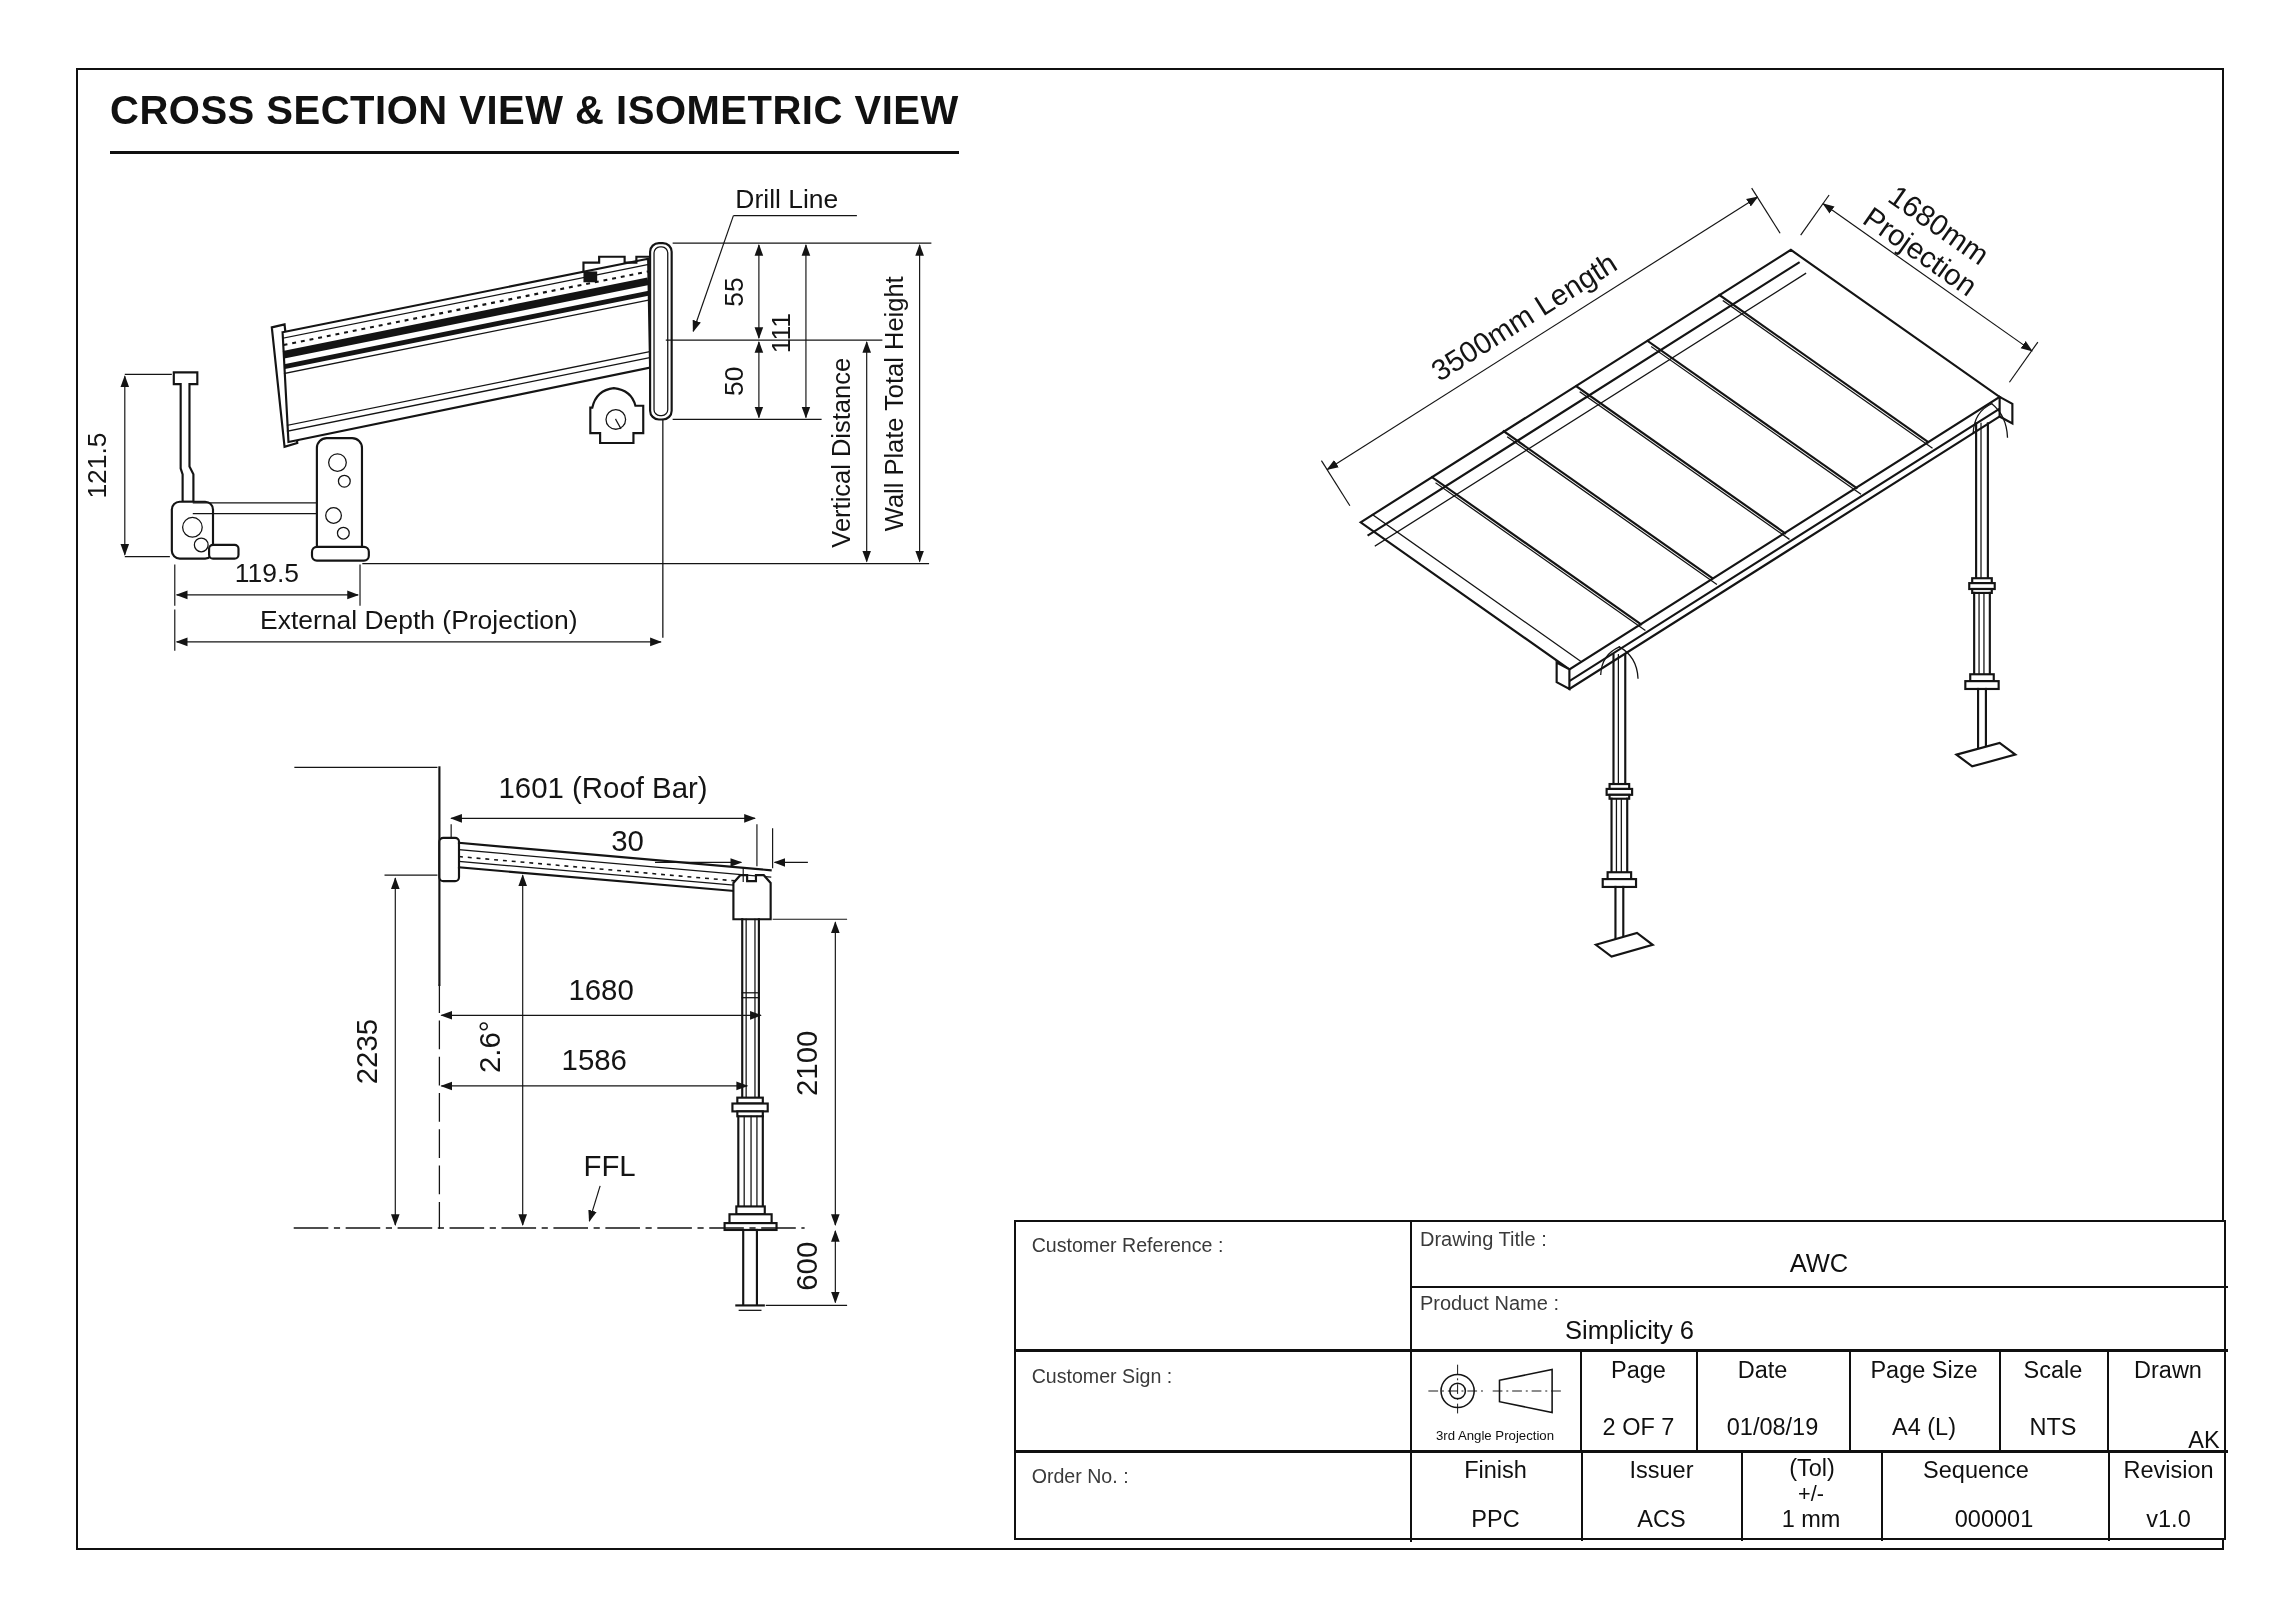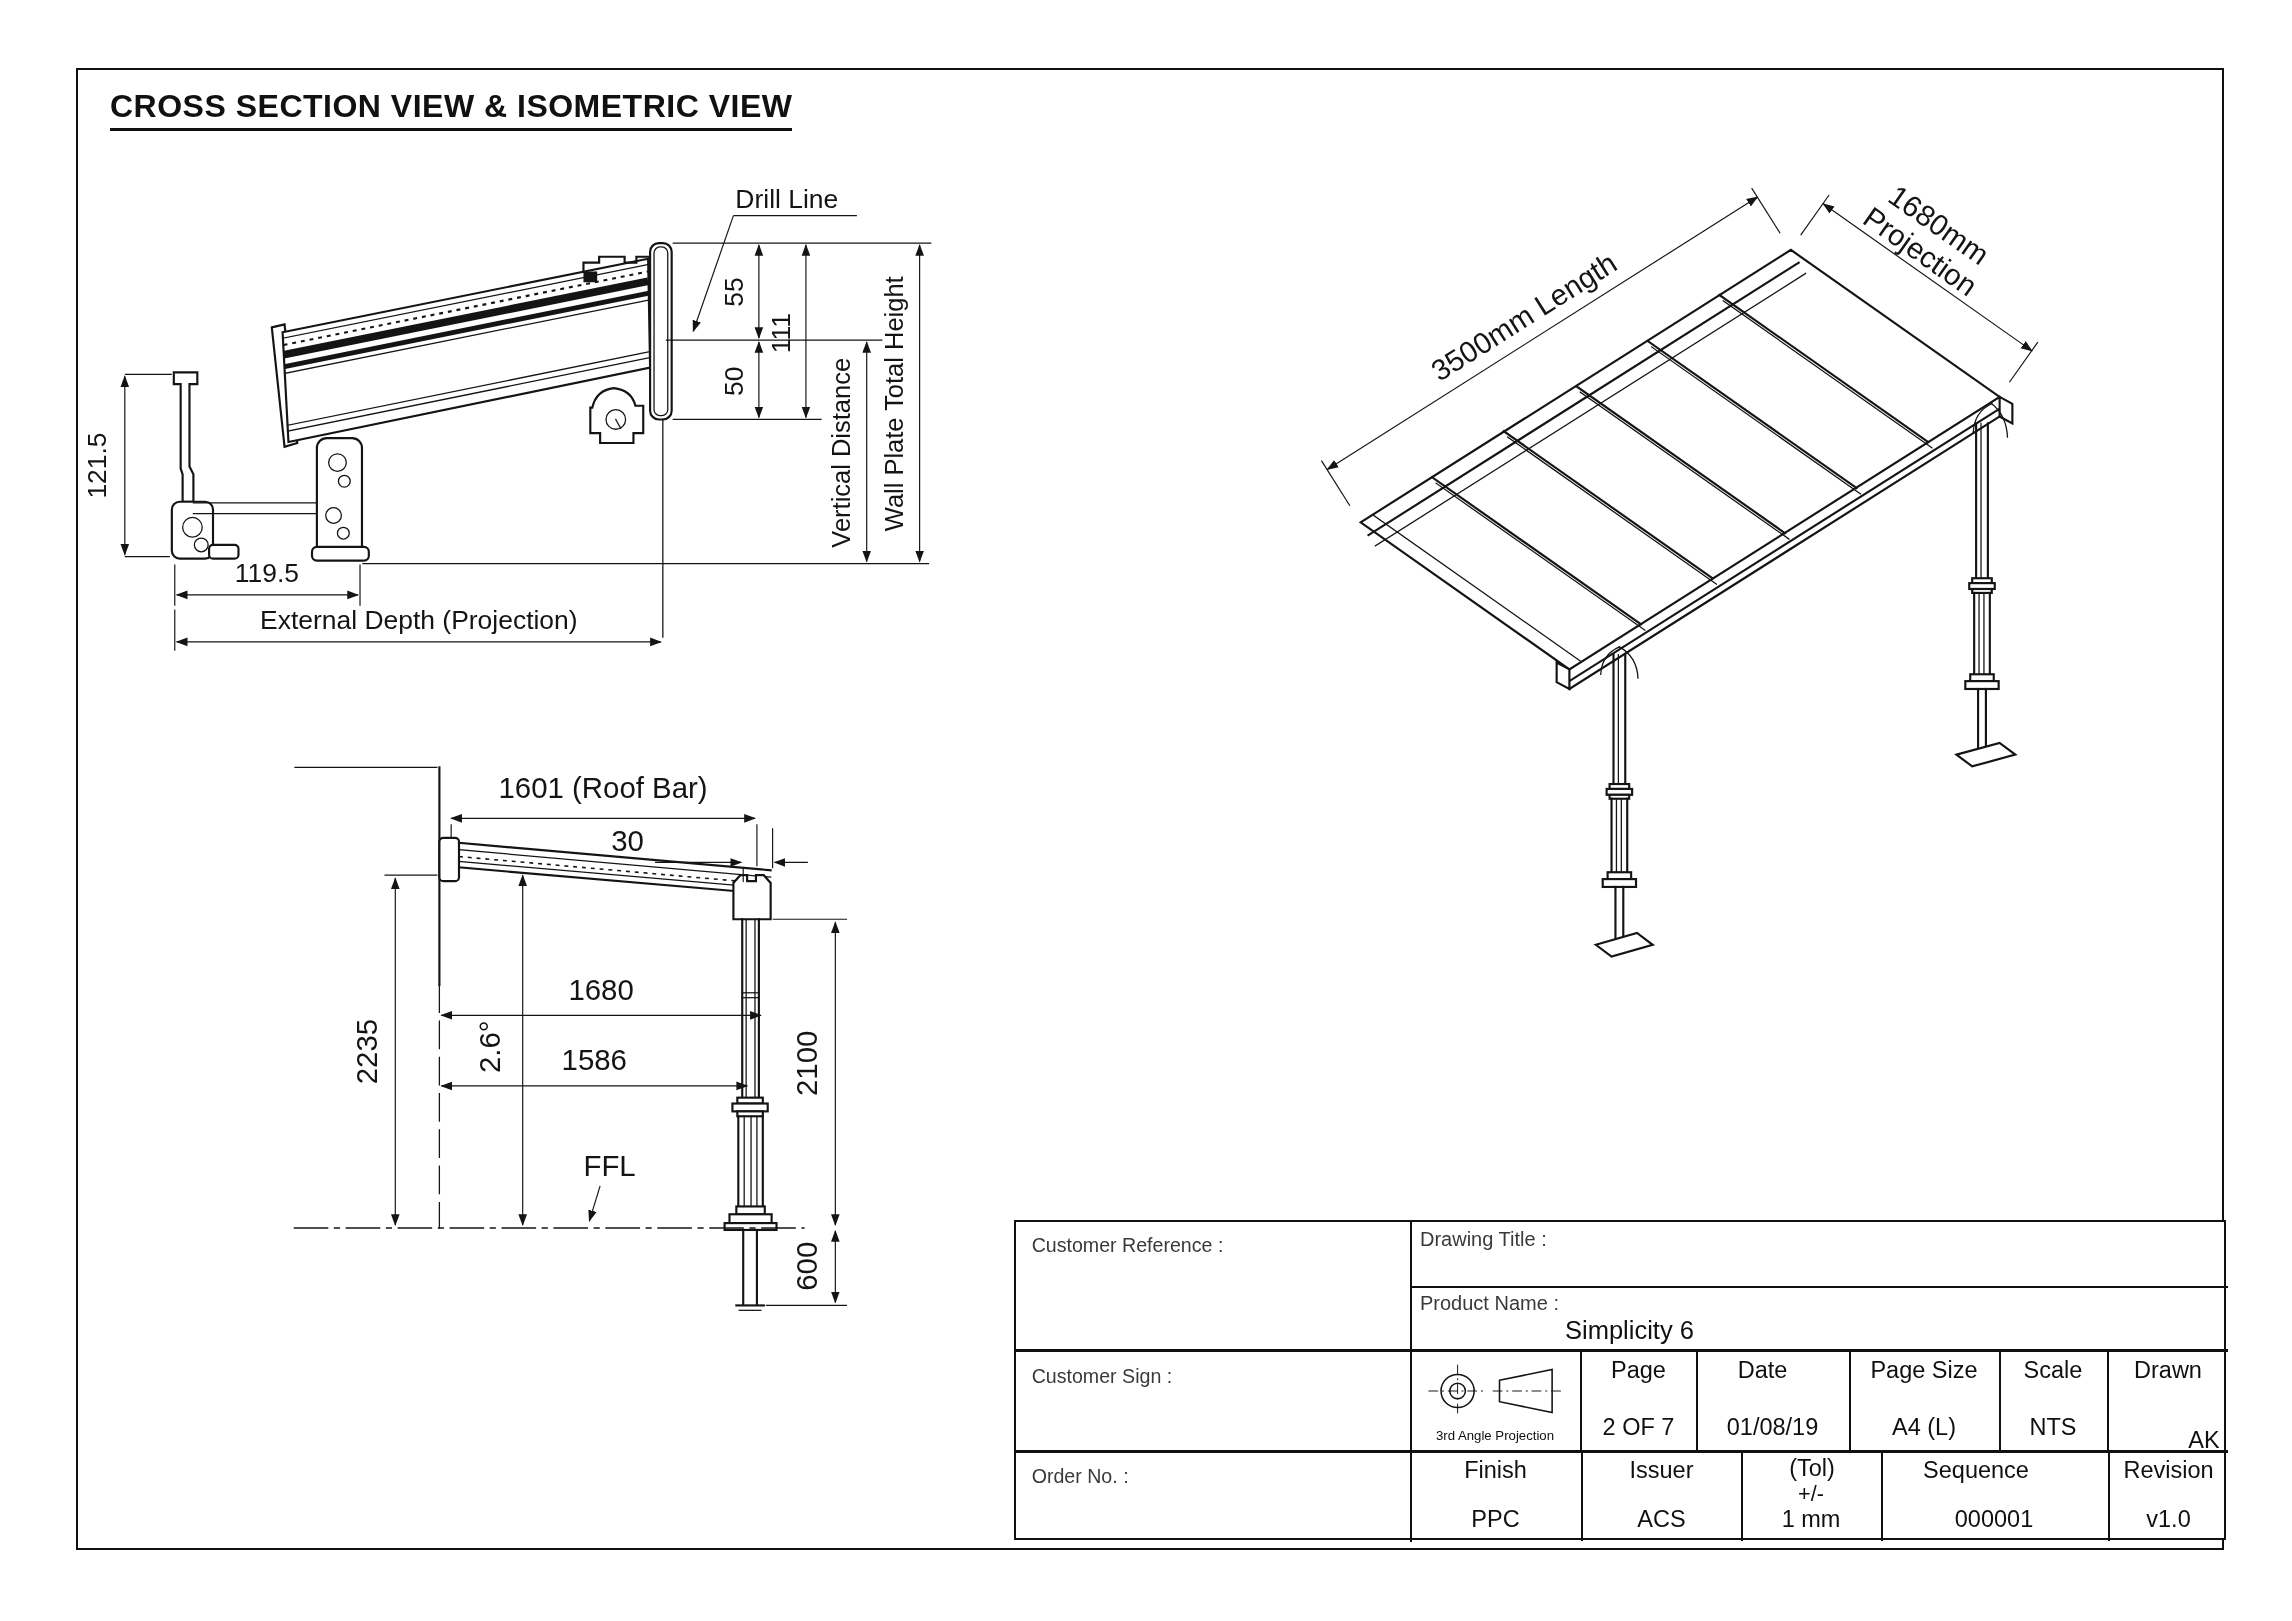--- a/index.html
+++ b/index.html
@@ -1,21 +1,21 @@
 <!DOCTYPE html>
 <html><head>
 <meta charset="utf-8">
 <style>
   html,body{margin:0;padding:0;background:#fff;}
   body{width:2293px;height:1621px;position:relative;overflow:hidden;
        font-family:"Liberation Sans",sans-serif;color:#111;}
   .page-border{position:absolute;left:76px;top:68px;width:2148px;height:1482px;
        border:2.9px solid #101010;box-sizing:border-box;}
-  .heading{position:absolute;left:110px;top:88px;font-size:32px;font-weight:bold;
-       letter-spacing:0.5px;border-bottom:3.9px solid #101010;padding-bottom:3px;}
+  .heading{position:absolute;left:110px;top:88px;font-size:40px;font-weight:bold;
+       letter-spacing:0.5px;border-bottom:3.9px solid #101010;padding-bottom:18px;}
   svg text{font-family:"Liberation Sans",sans-serif;fill:#141414;}
   .ln{stroke:#141414;stroke-width:2.2;fill:none;stroke-linecap:square;}
   .ln1{stroke:#141414;stroke-width:1.3;fill:none;stroke-linecap:square;}
   .prof{fill:#fff;stroke:#141414;stroke-width:2.2;}
   .dim{stroke:#141414;stroke-width:1.2;fill:none;}
   .band8{stroke:#141414;stroke-width:8;fill:none;}
   .band5{stroke:#141414;stroke-width:5;fill:none;}
   .dash2{stroke:#141414;stroke-width:2.2;fill:none;stroke-dasharray:4 5;}
   .dash2s{stroke:#141414;stroke-width:1.6;fill:none;stroke-dasharray:4 5;}
   .t27{font-size:27px;}
@@ -284,20 +284,21 @@
   <div class="tb-line" style="left:565px;top:228px;width:2px;height:91px;"></div>
   <div class="tb-line" style="left:725px;top:228px;width:2px;height:91px;"></div>
   <div class="tb-line" style="left:865px;top:228px;width:2px;height:91px;"></div>
   <div class="tb-line" style="left:1092px;top:228px;width:2px;height:91px;"></div>
 
   <span class="tb-label" style="left:15.7px;top:11.8px;">Customer Reference :</span>
   <span class="tb-label" style="left:15.7px;top:143px;">Customer Sign :</span>
   <span class="tb-label" style="left:15.7px;top:243px;">Order No. :</span>
 
   <span class="tb-small" style="left:404px;top:5.9px;">Drawing Title :</span>
+  <div class="tb-val" style="left:394px;top:27.4px;width:818px;text-align:center;">AWC</div>
   <span class="tb-small" style="left:404px;top:70px;">Product Name :</span>
   <span class="tb-val" style="left:549px;top:94px;">Simplicity 6</span>
 
   <svg width="167" height="76" viewBox="0 0 170 78" style="position:absolute;left:400px;top:131px;">
     <circle cx="42" cy="39" r="17" fill="none" stroke="#141414" stroke-width="1.6"></circle>
     <circle cx="42" cy="39" r="8" fill="none" stroke="#141414" stroke-width="1.6"></circle>
     <line x1="12" y1="39" x2="72" y2="39" stroke="#141414" stroke-width="1" stroke-dasharray="10,4,2,4"></line>
     <line x1="42" y1="12" x2="42" y2="66" stroke="#141414" stroke-width="1" stroke-dasharray="10,4,2,4"></line>
     <polygon points="85,28 139,17 139,61 85,50" fill="none" stroke="#141414" stroke-width="1.6"></polygon>
     <line x1="78" y1="39" x2="148" y2="39" stroke="#141414" stroke-width="1" stroke-dasharray="10,4,2,4"></line>

